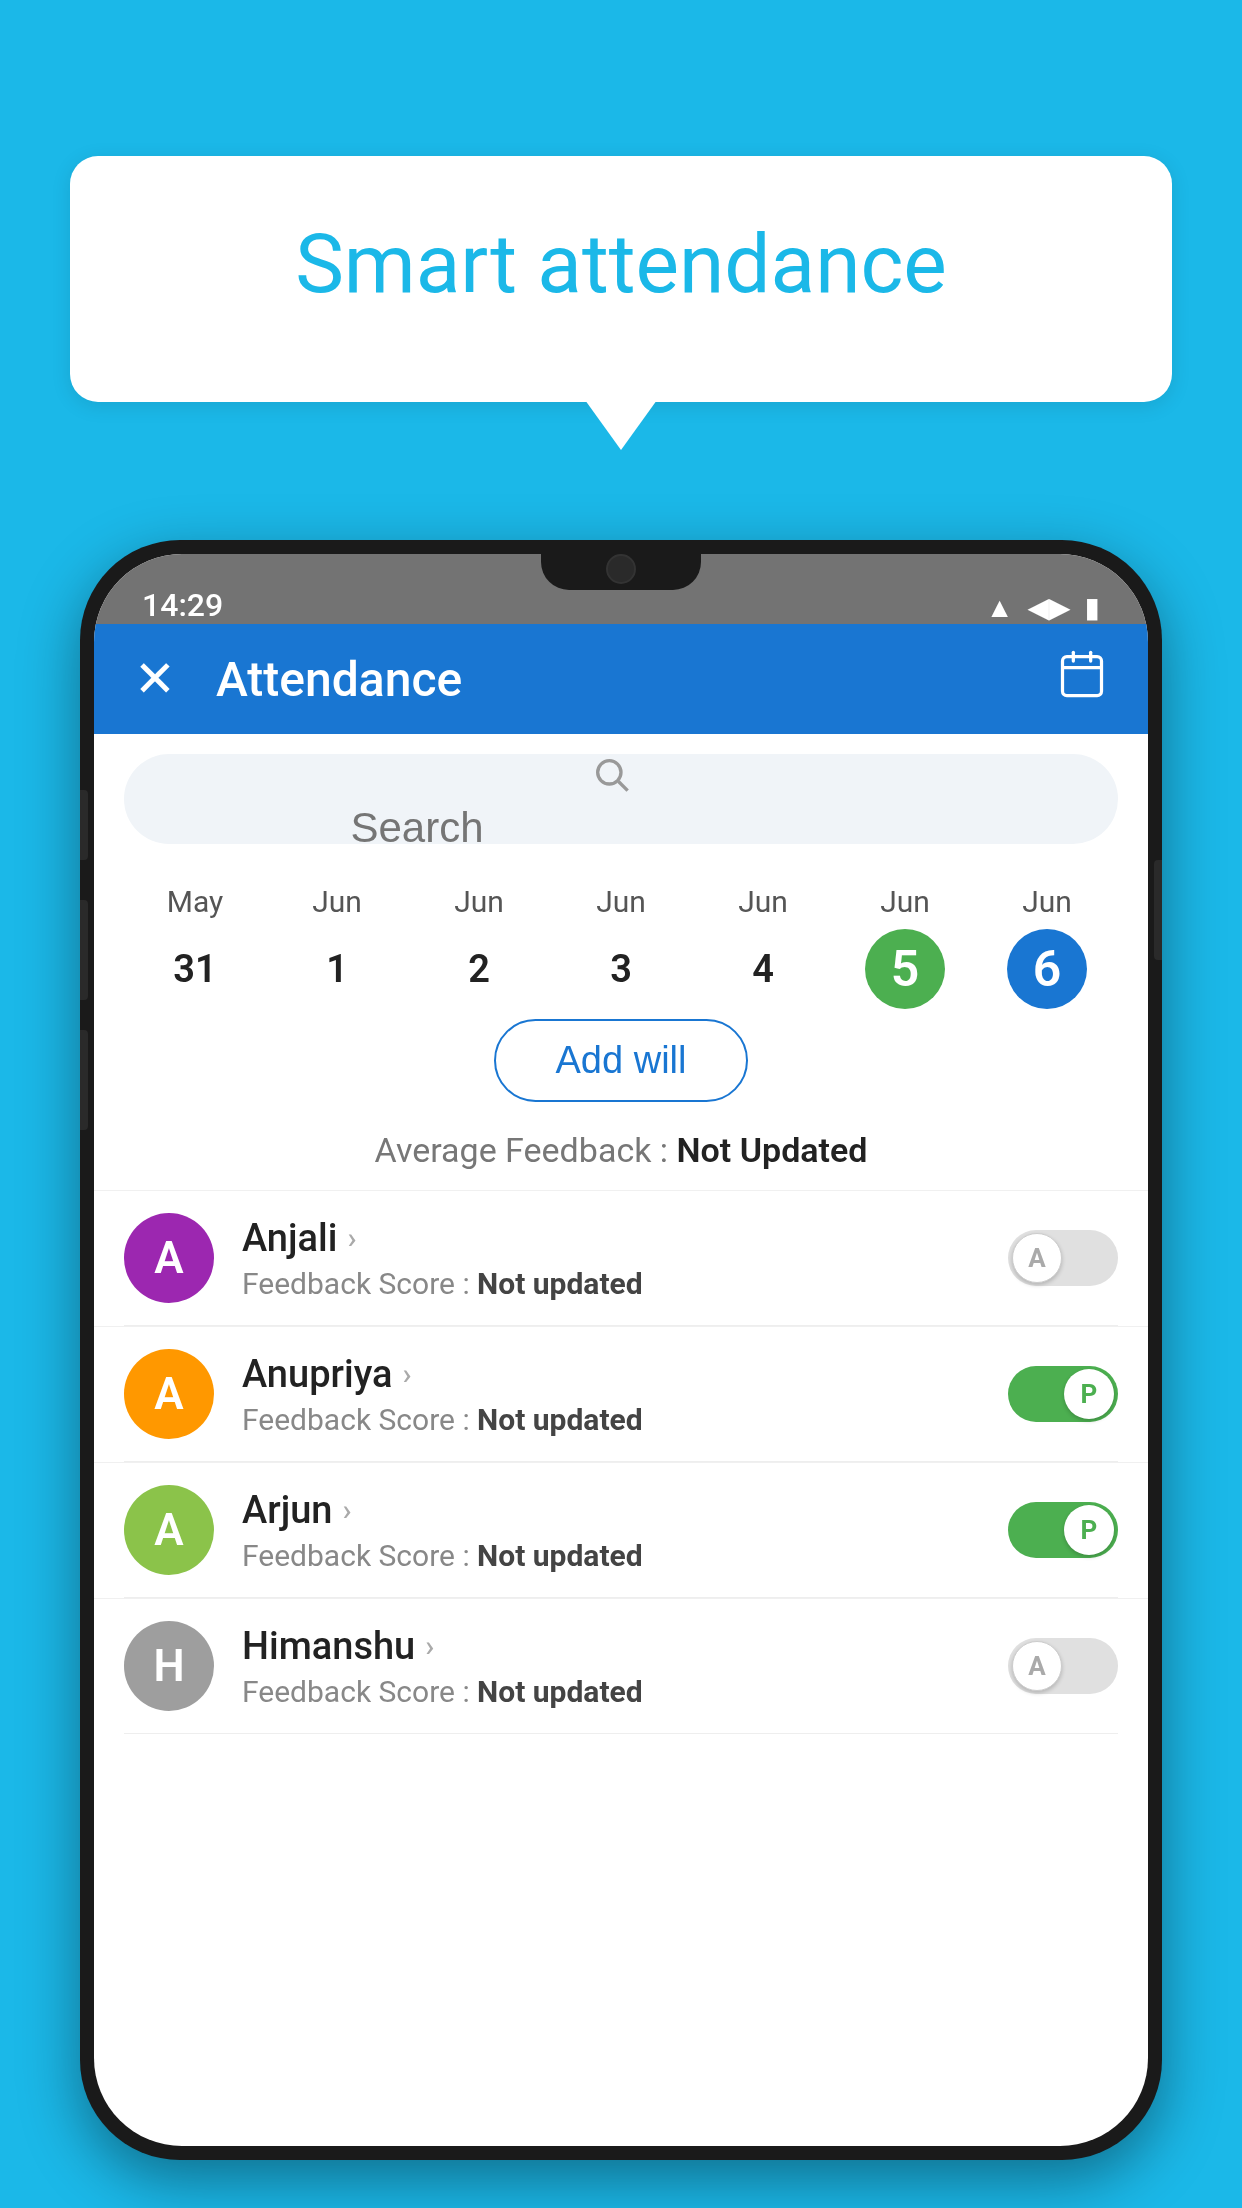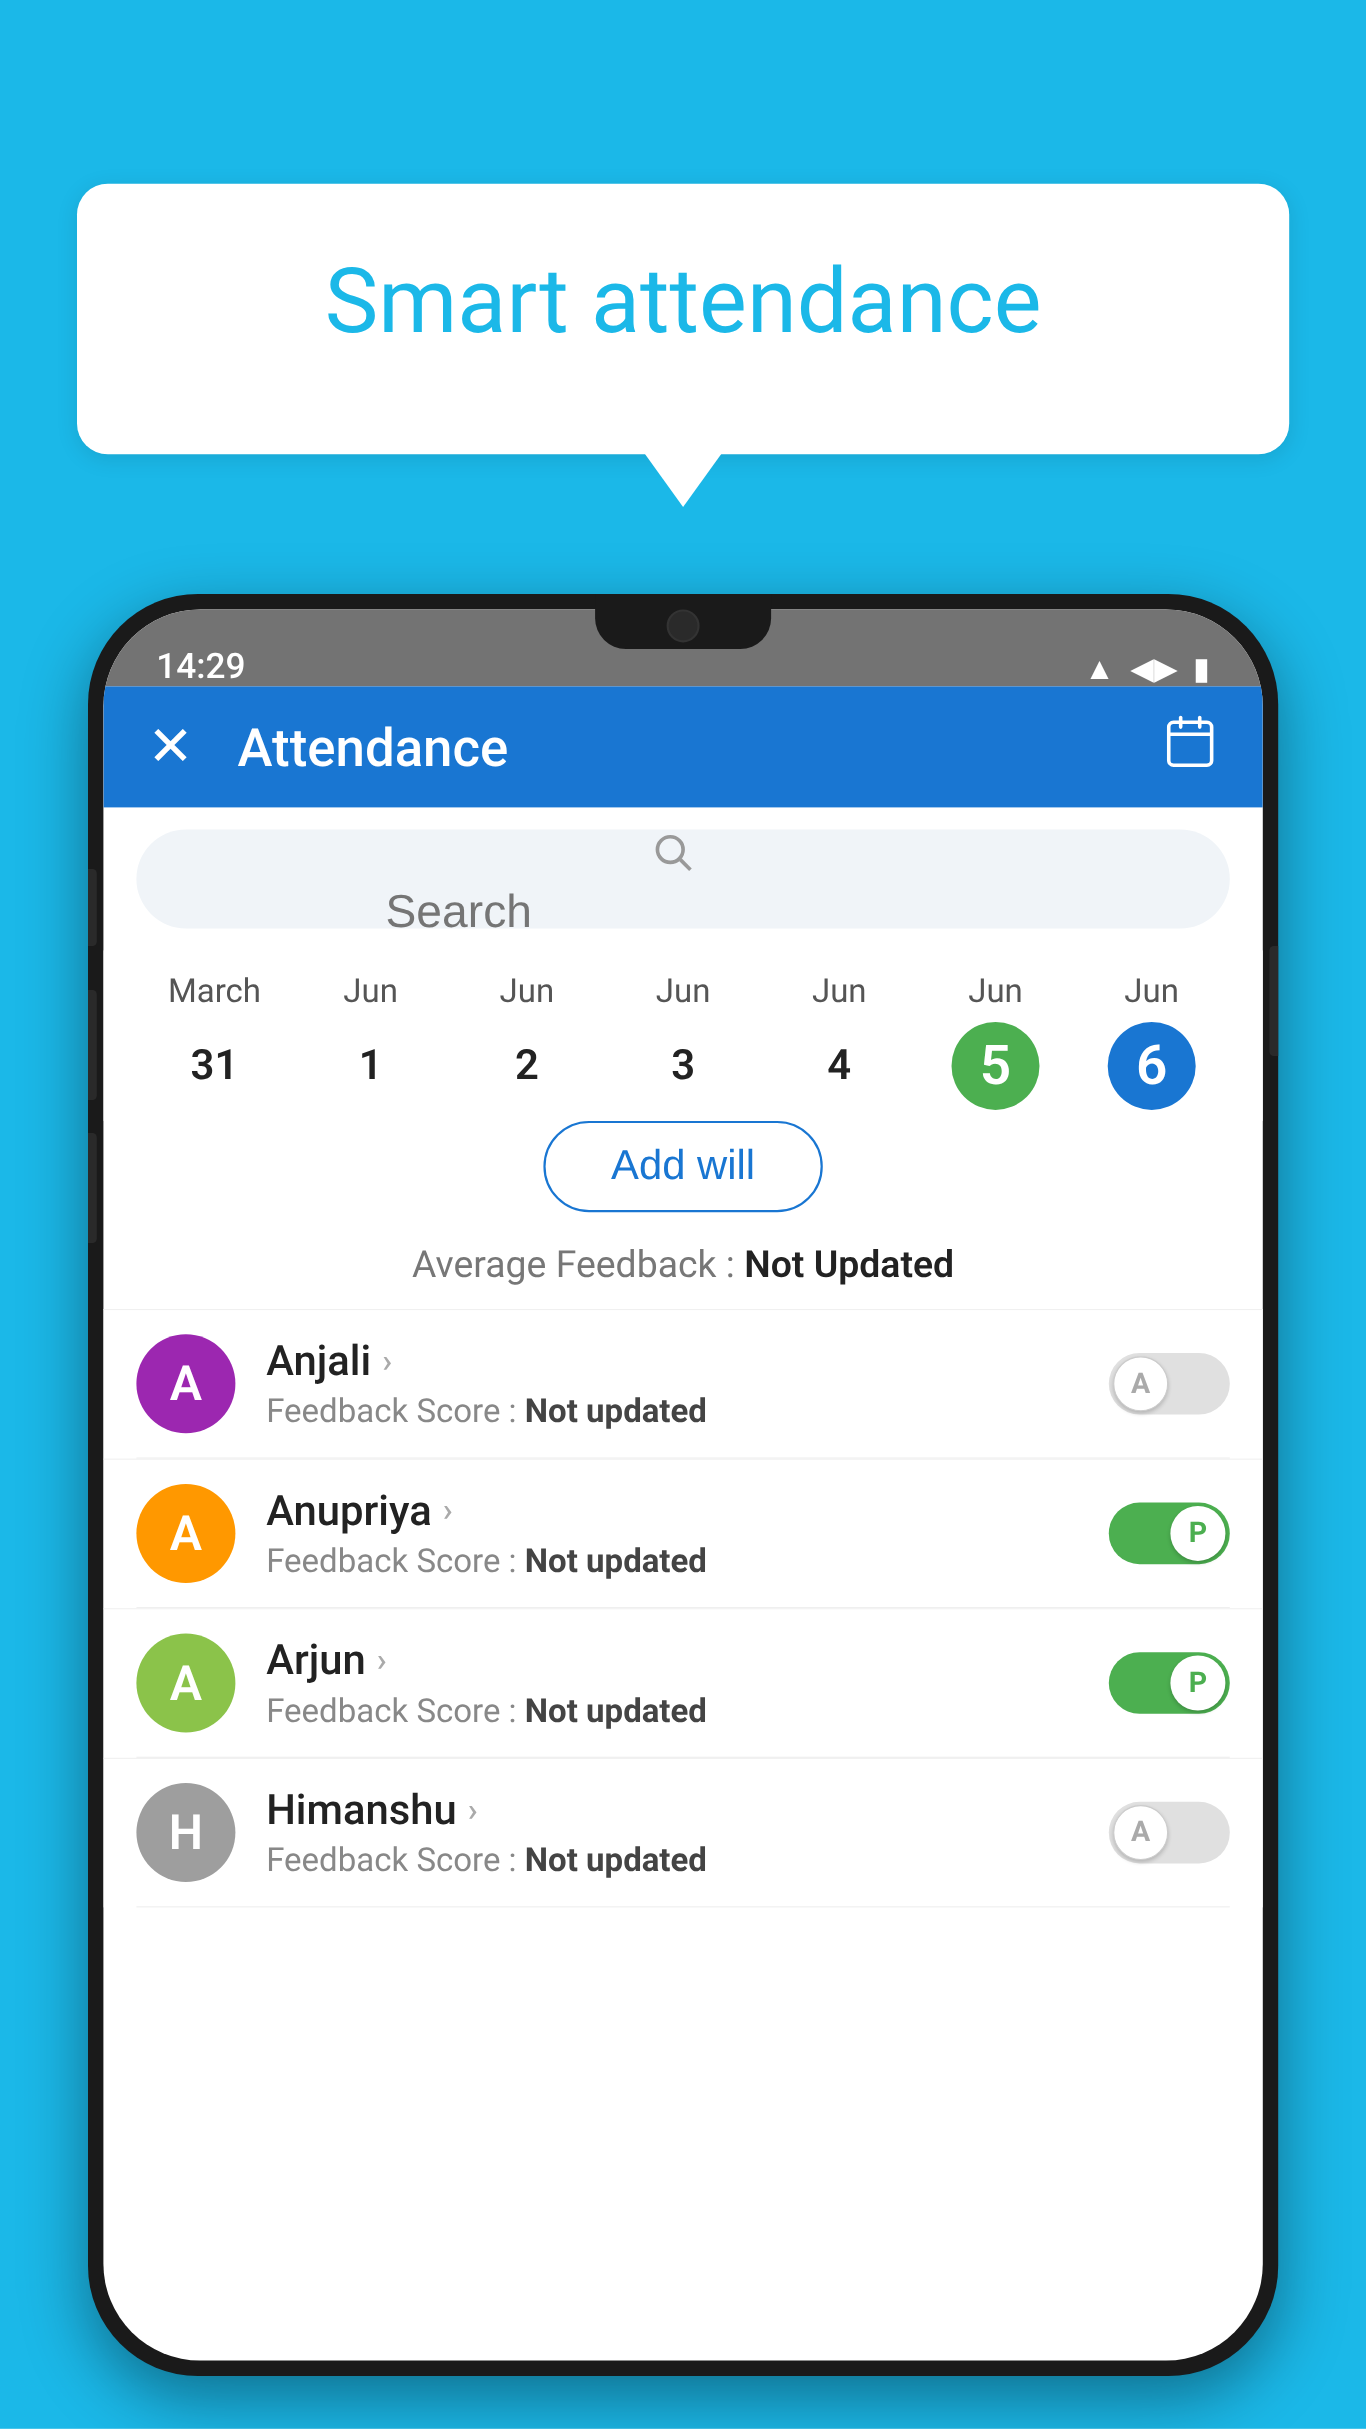--- a/index.html
+++ b/index.html
@@ -9,21 +9,21 @@
       height: 2208px;
       background-color: #1bb8e8;
       font-family: 'Roboto', Arial, sans-serif;
       overflow: hidden;
       position: relative;
     }
 
     
     .speech-bubble {
       position: absolute;
-      top: 167px;
+      top: 156px;
       left: 70px;
       right: 70px;
       background: white;
       border-radius: 28px;
       padding: 60px 80px 70px;
       text-align: center;
       box-shadow: 0 4px 20px rgba(0,0,0,0.1);
     }
     .speech-bubble::after {
       content: '';
@@ -433,21 +433,21 @@
           <svg width="40" height="40" viewBox="0 0 24 24" fill="none" stroke="#999" stroke-width="2">
             <circle cx="11" cy="11" r="7"></circle>
             <line x1="16.5" y1="16.5" x2="22" y2="22"></line>
           </svg>
         </span>
         <input class="search-input" type="text" placeholder="Search" style="">
       </div>
 
       <div class="calendar-strip" id="calendar-strip">
       <div class="cal-day">
-            <div class="cal-month">March</div>
+            <div class="cal-month">May</div>
             <div class="cal-date">31</div>
           </div>
           <div class="cal-day">
             <div class="cal-month">Jun</div>
             <div class="cal-date">1</div>
           </div>
           <div class="cal-day">
             <div class="cal-month">Jun</div>
             <div class="cal-date">2</div>
           </div>

